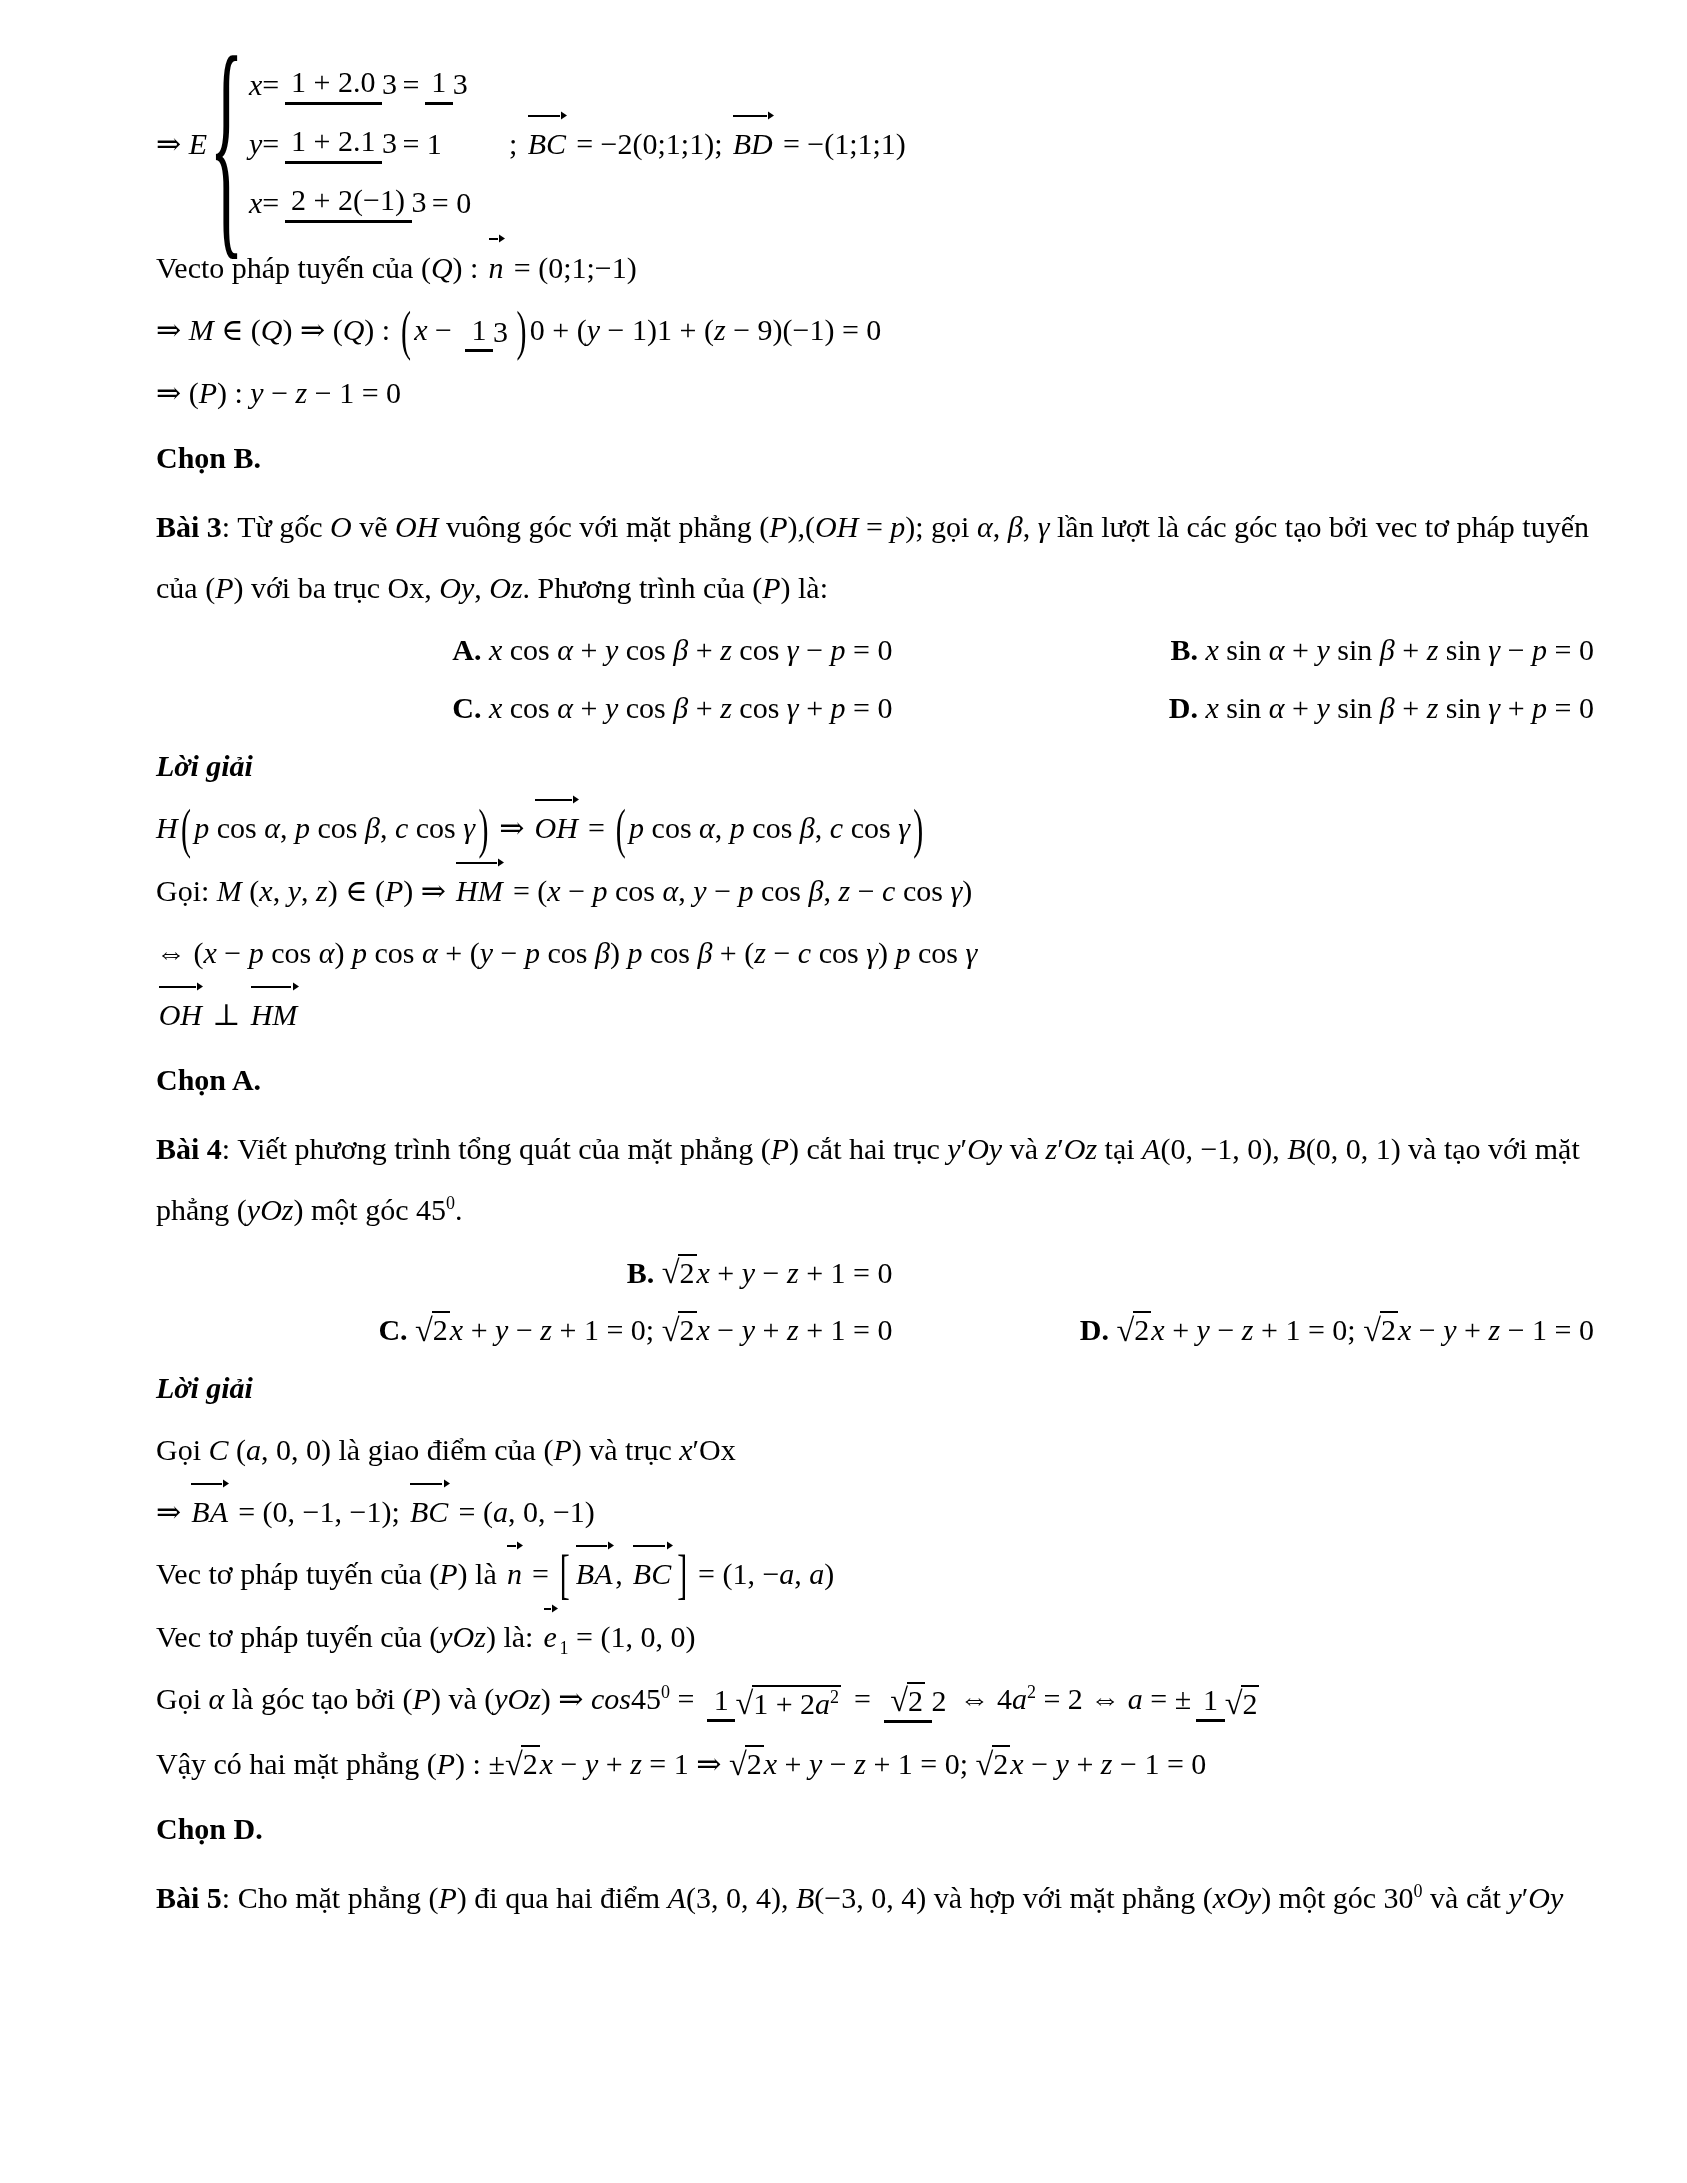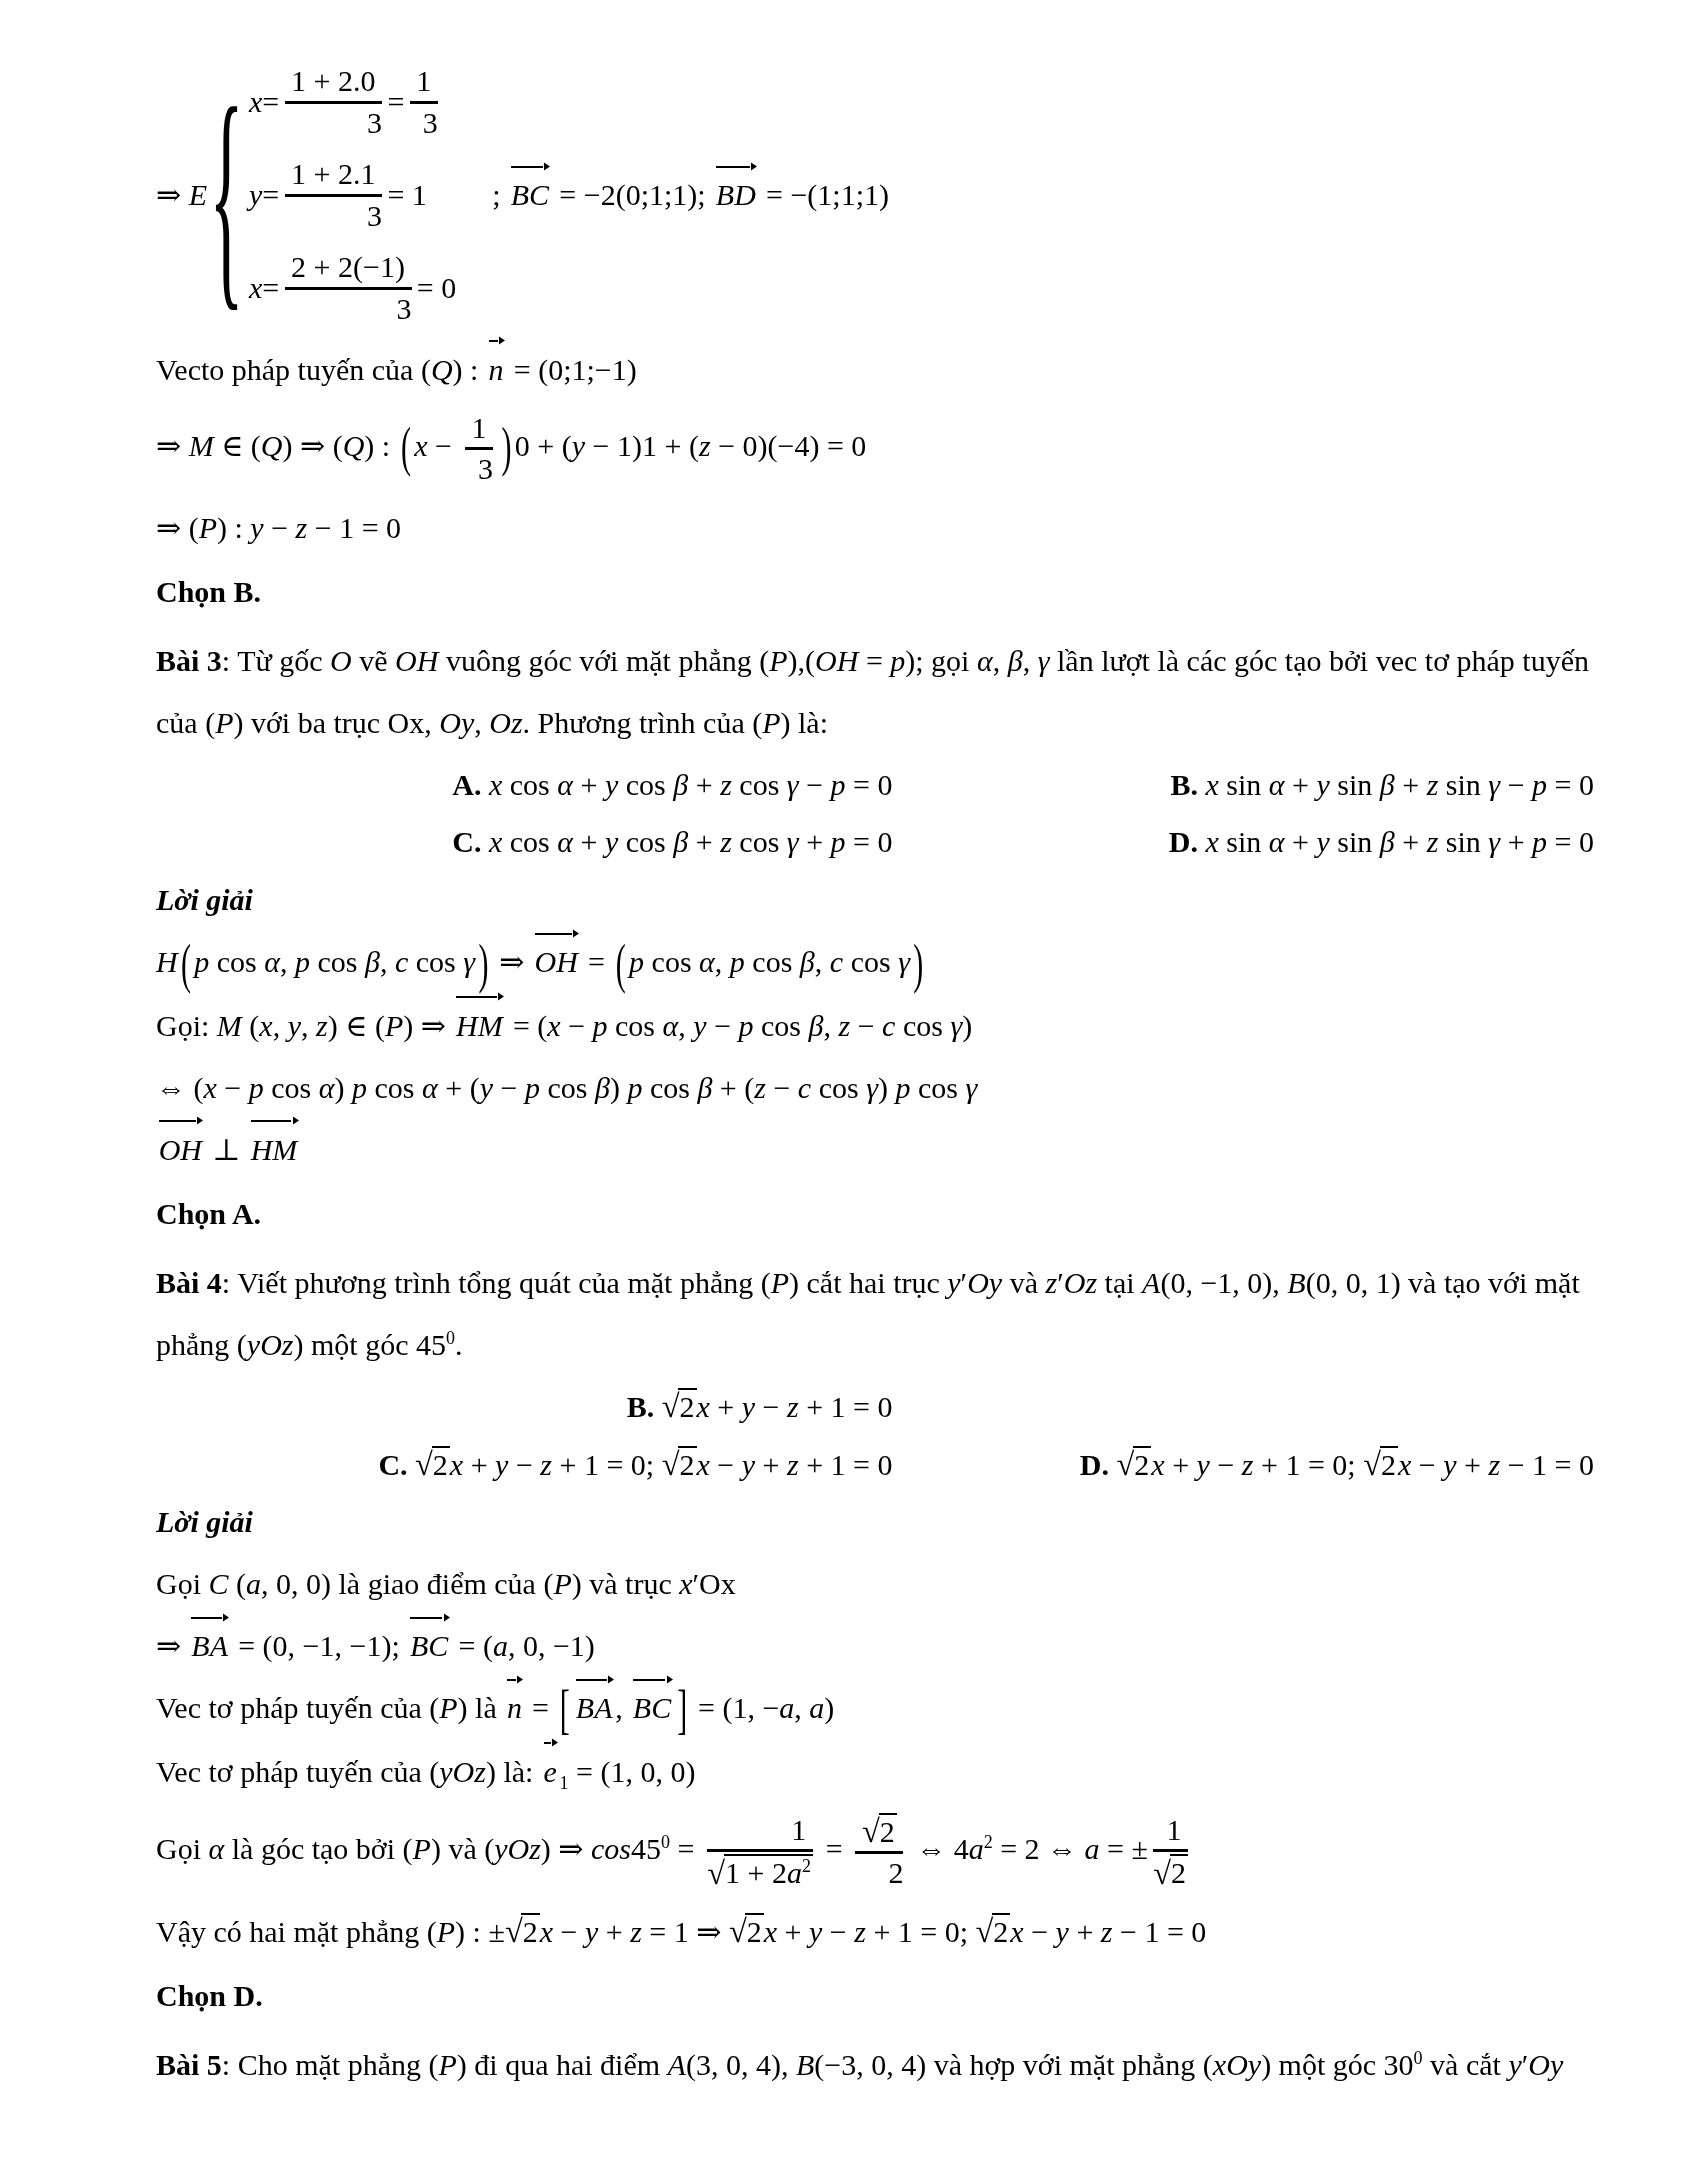--- a/index.html
+++ b/index.html
@@ -15,21 +15,21 @@
   .it{font-style:italic;}
   sup{font-size:0.6em;vertical-align:super;line-height:0;}
   sub{font-size:0.6em;vertical-align:sub;line-height:0;}
   .line{margin:20px 0;}
   .head{line-height:2.05;margin:17px 0 5.3px;}
   .chon{margin:22.5px 0 5.3px;}
   .lg{margin:10.6px 0 13.2px;}
   .opts2{display:grid;grid-template-columns:1.05fr 1fr;margin:5.3px 0;align-items:center;text-align:right;}
   .opt{padding:5.3px 0;}
   
-  .frac{display:inline-flex;flex-direction:column;vertical-align:middle;text-align:right;margin:0 5.3px;line-height:1.15;}
+  .frac{display:inline-flex;flex-direction:row;vertical-align:middle;text-align:right;margin:0 5.3px;line-height:1.15;}
   .frac .num{border-bottom:3.3px solid #000;padding:0 6.6px 2px;}
   .frac .den{padding-top:2px;}
   
   .vec{position:relative;display:inline-block;font-style:italic;margin:0 2px;padding:0 0.7px;}
   .vec::before{content:"";position:absolute;left:0.7px;right:6.6px;top:-0.28em;border-top:2px solid #000;}
   .vec::after{content:"";position:absolute;right:-0.7px;top:-0.28em;transform:translateY(-44%);
     width:0;height:0;border-style:solid;border-color:transparent;border-left-color:#000;border-width:4px 0 4px 6.6px;}
   
   .sqrt{white-space:nowrap;display:inline-block;}
   .rsign{display:inline-block;font-size:1.08em;line-height:1;position:relative;top:0.02em;margin-right:-1.3px;}
@@ -85,21 +85,21 @@
           <span> = 0</span>
         </div>
     </div>
     <span class="side"><span>; </span><span class="vec"><i>BC</i></span><span> = −2(0;1;1); </span><span class="vec"><i>BD</i></span><span> = −(1;1;1)</span></span>
   </div>
 
   <div class="line"><span>Vecto pháp tuyến của (</span><i>Q</i><span>) : </span><span class="vec"><i>n</i></span><span> = (0;1;−1)</span></div>
   <div class="line"><span>⇒ </span><i>M</i><span> ∈ (</span><i>Q</i><span>) ⇒ (</span><i>Q</i><span>) : </span><span class="tall">(</span><i>x</i><span> − </span><span class="frac">
         <span class="num"><span>1</span></span>
         <span class="den"><span>3</span></span>
-      </span><span class="tall">)</span><span>0 + (</span><i>y</i><span> − 1)1 + (</span><i>z</i><span> − 0)(−4) = 0</span></div>
+      </span><span class="tall">)</span><span>0 + (</span><i>y</i><span> − 1)1 + (</span><i>z</i><span> − 9)(−1) = 0</span></div>
   <div class="line"><span>⇒ (</span><i>P</i><span>) : </span><i>y</i><span> − </span><i>z</i><span> − 1 = 0</span></div>
   <div class="line chon"><b>Chọn B.</b></div>
 
   <div class="line head"><b>Bài 3</b><span>: Từ gốc </span><i>O</i><span> vẽ </span><i>OH</i><span> vuông góc với mặt phẳng (</span><i>P</i><span>),(</span><i>OH</i><span> = </span><i>p</i><span>); gọi </span><i>α</i><span>, </span><i>β</i><span>, </span><i>γ</i><span> lần lượt là các góc tạo bởi vec tơ pháp tuyến của (</span><i>P</i><span>) với ba trục Ox, </span><i>Oy</i><span>, </span><i>Oz</i><span>. Phương trình của (</span><i>P</i><span>) là:</span></div>
   <div class="opts2">
     <div class="opt"><b>A. </b><i>x</i><span> cos </span><i>α</i><span> + </span><i>y</i><span> cos </span><i>β</i><span> + </span><i>z</i><span> cos </span><i>γ</i><span> − </span><i>p</i><span> = 0</span></div>
     <div class="opt"><b>B. </b><i>x</i><span> sin </span><i>α</i><span> + </span><i>y</i><span> sin </span><i>β</i><span> + </span><i>z</i><span> sin </span><i>γ</i><span> − </span><i>p</i><span> = 0</span></div>
   </div>
   <div class="opts2">
     <div class="opt"><b>C. </b><i>x</i><span> cos </span><i>α</i><span> + </span><i>y</i><span> cos </span><i>β</i><span> + </span><i>z</i><span> cos </span><i>γ</i><span> + </span><i>p</i><span> = 0</span></div>

